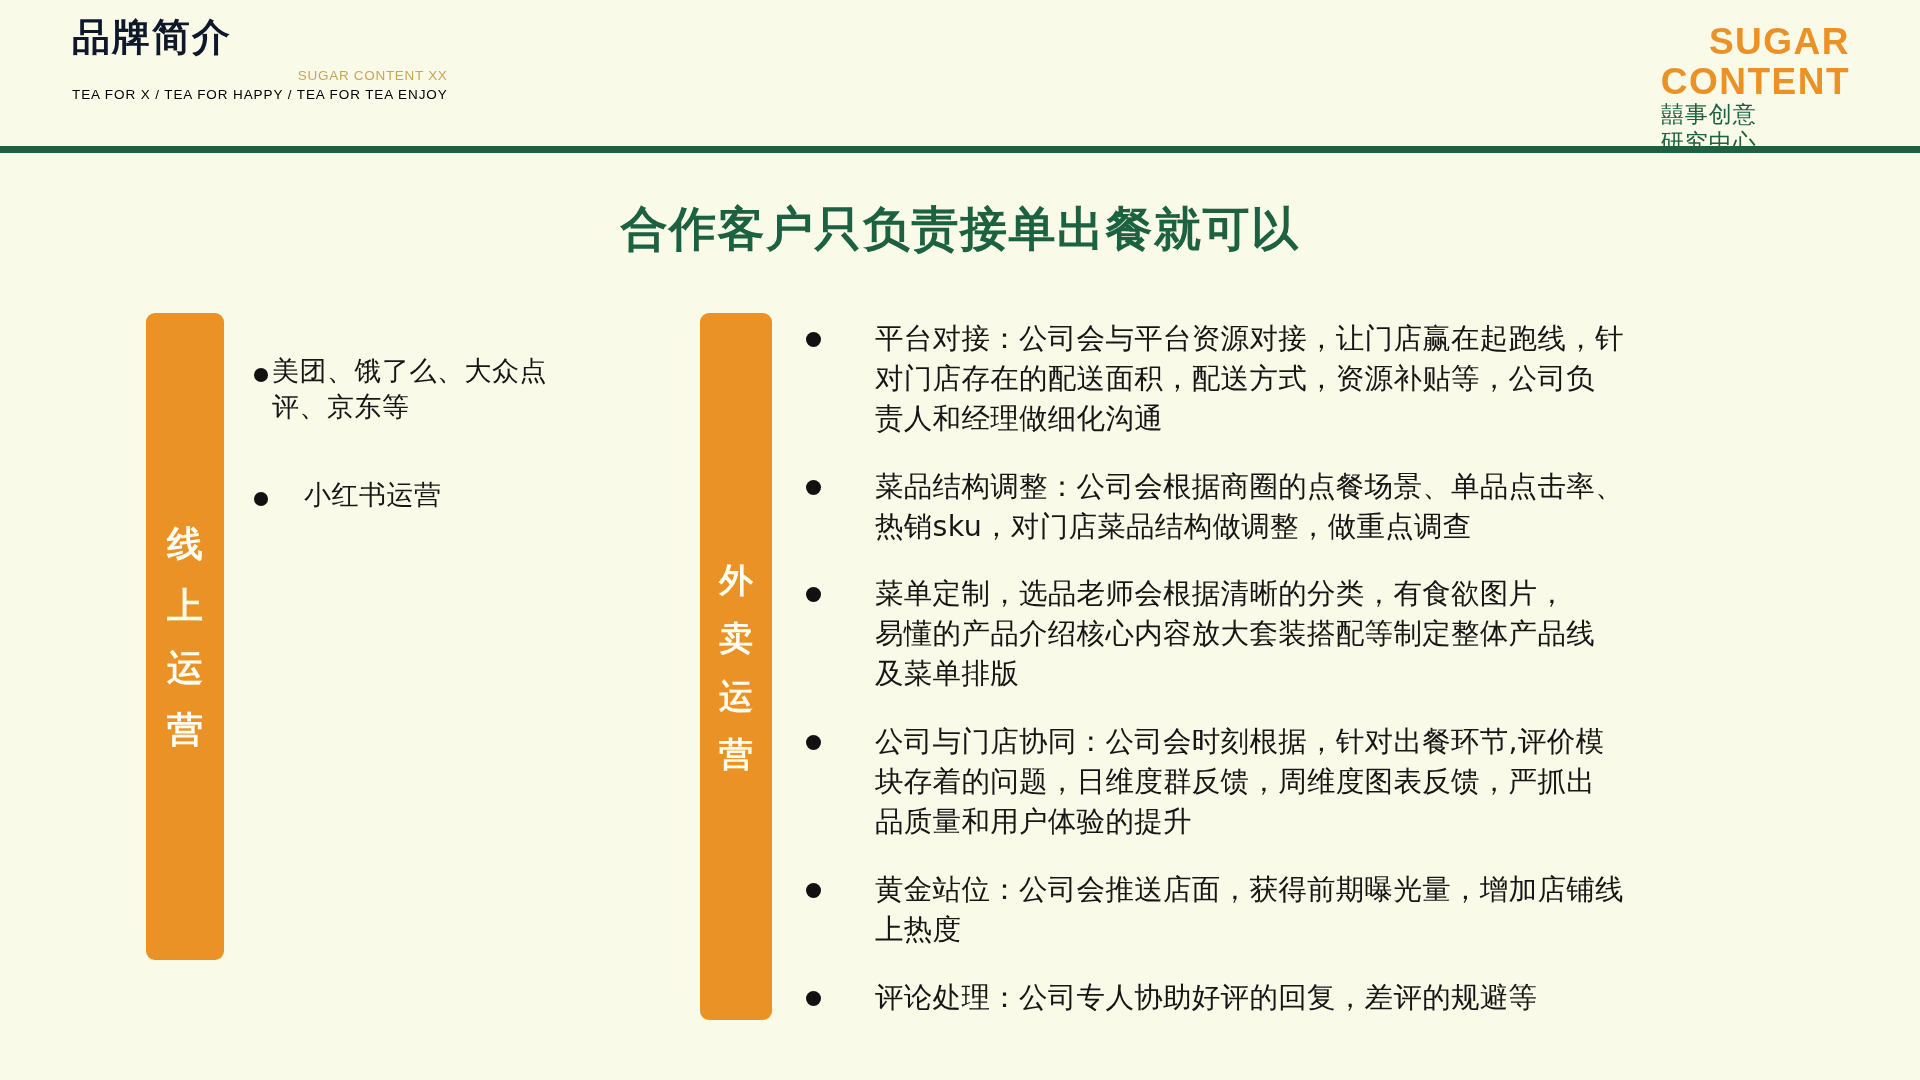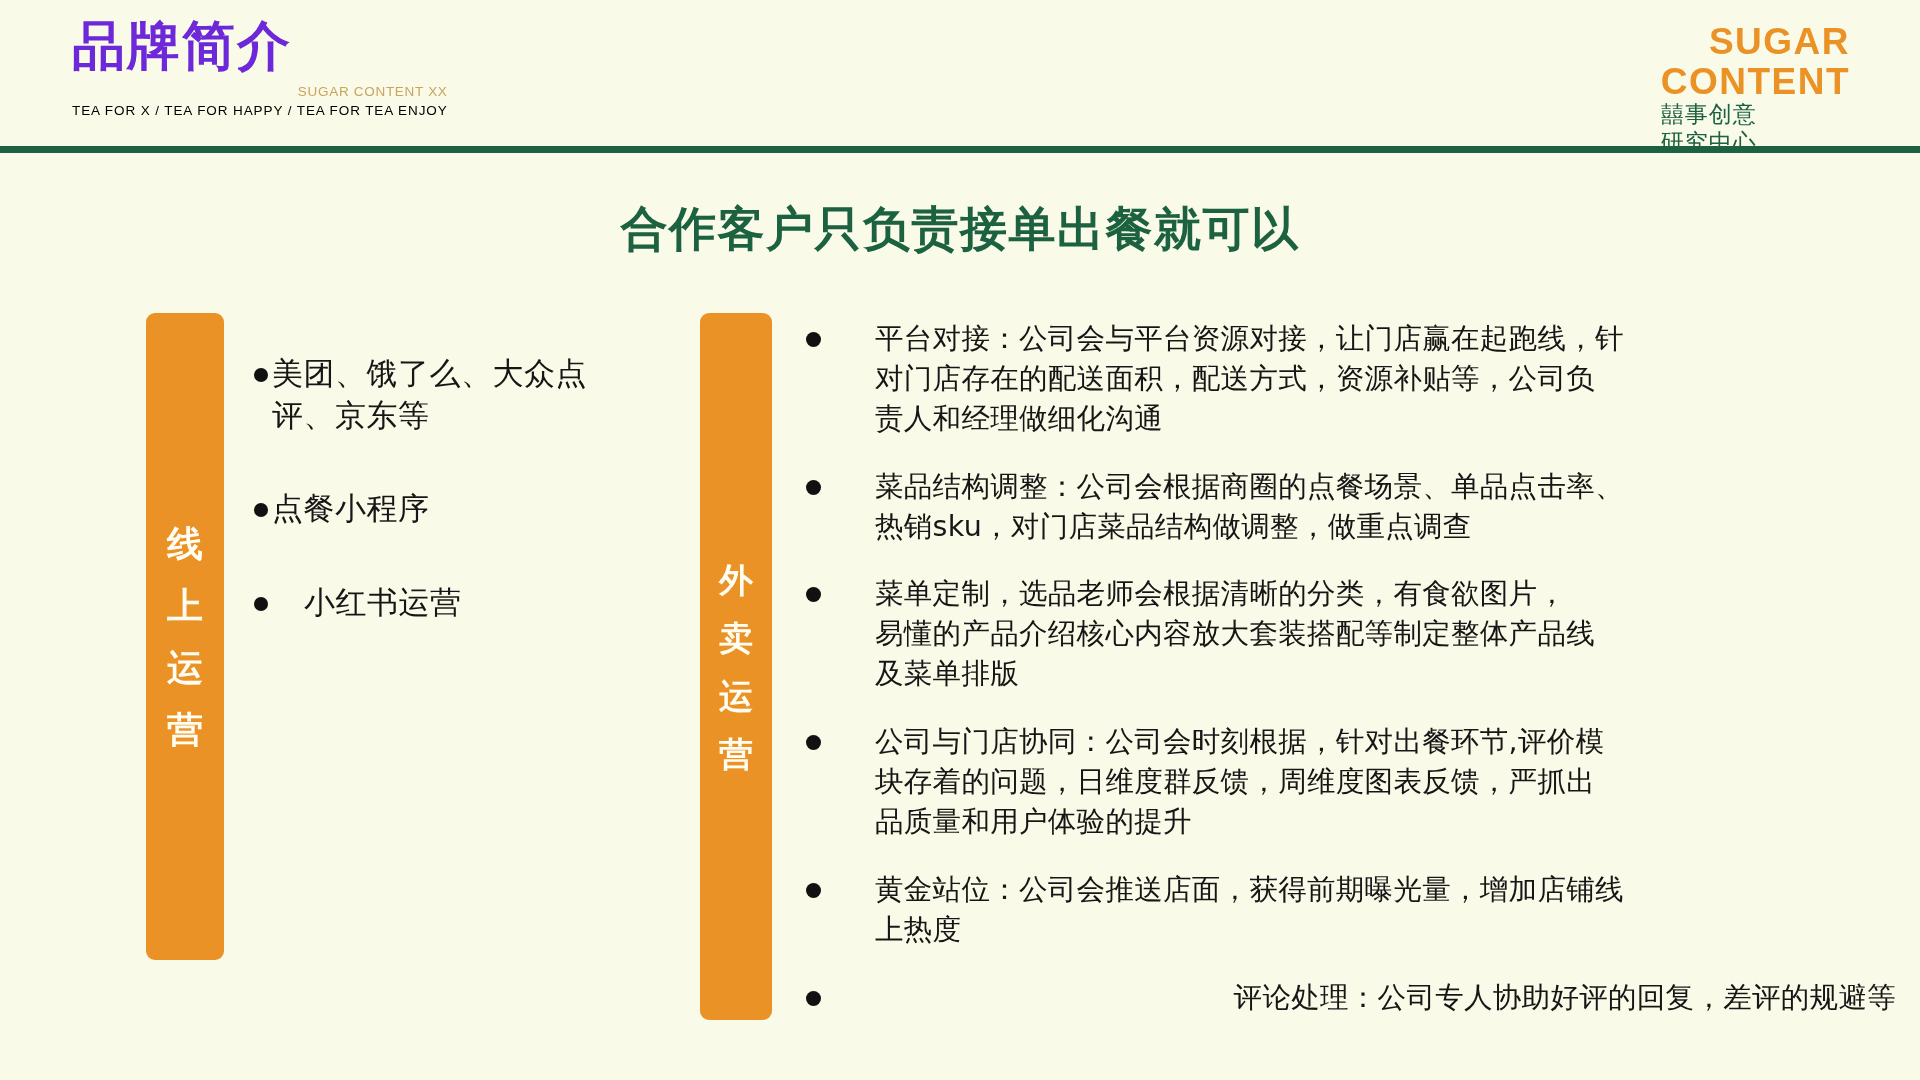--- a/index.html
+++ b/index.html
@@ -21,23 +21,23 @@
     width: 1920px;
     height: 150px;
     background: #FAFAE8;
   }
   .header-left {
     position: absolute;
     left: 72px;
     top: 18px;
   }
   .brand-title {
-    font-size: 53px;
-    font-weight: bold;
-    color: #6d28d9;
+    font-size: 38px;
+    font-weight: bold;
+    color: #0f172a;
     letter-spacing: 2px;
     line-height: 1.05;
     font-family: "DejaVu Sans", "Liberation Sans", sans-serif;
   }
   .brand-sub1 {
     font-size: 13.5px;
     color: #C9A45C;
     letter-spacing: 0.7px;
     margin-top: 10px;
     font-family: "Liberation Sans", sans-serif;
@@ -141,21 +141,21 @@
 
   
   .list-left {
     margin-left: 30px;
     width: 430px;
     padding-top: 40px;
   }
   .li-left {
     display: flex;
     align-items: flex-start;
-    font-size: 31px;
+    font-size: 27px;
     color: #161616;
     line-height: 1.34;
     margin-bottom: 52px;
     font-family: "DejaVu Sans", "Liberation Sans", sans-serif;
     letter-spacing: 0.5px;
   }
   .li-left:last-child { margin-bottom: 7px; gap: 32px; }
   .bullet-sm {
     flex: 0 0 auto;
     width: 14px; height: 14px;
@@ -175,21 +175,21 @@
     display: flex;
     align-items: flex-start;
     font-size: 28.5px;
     color: #161616;
     line-height: 1.40;
     margin-bottom: 28px;
     font-family: "DejaVu Sans", "Liberation Sans", sans-serif;
     letter-spacing: 0.3px;
     gap: 28px;
   }
-  .li-right:last-child { margin-bottom: 4px; text-align: right; }
+  .li-right:last-child { margin-bottom: 4px; }
   .bullet-rd {
     flex: 0 0 auto;
     width: 15px; height: 15px;
     border-radius: 50%;
     background: #111;
     margin-top: 13px;
     margin-right: 26px;
   }
   .li-text { flex: 1 1 auto; white-space: pre-line; }
 </style>
@@ -230,24 +230,20 @@
   </div>
 
   <div class="list-left">
     <div class="li-left">
       <span class="bullet-sm"></span>
       <span class="li-text">美团、饿了么、大众点
 评、京东等</span>
     </div>
     <div class="li-left">
       <span class="bullet-sm"></span>
-      <span class="li-text">点餐小程序</span>
-    </div>
-    <div class="li-left">
-      <span class="bullet-sm"></span>
       <span class="li-text">小红书运营</span>
     </div>
   </div>
 
 </div>
 
 <div class="col-right">
 
   <div class="vbar vbar-right">
     <span>外</span>

